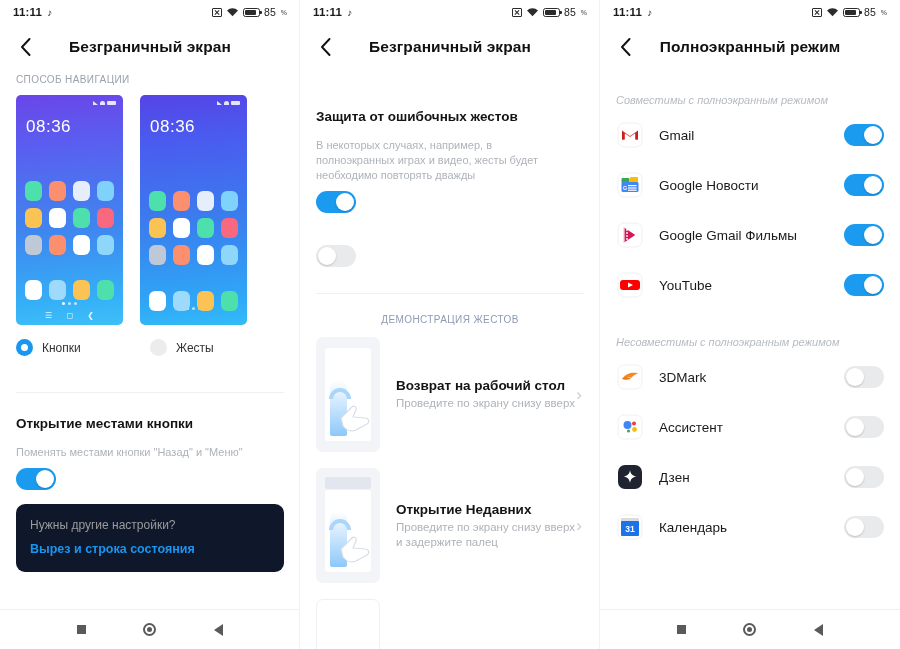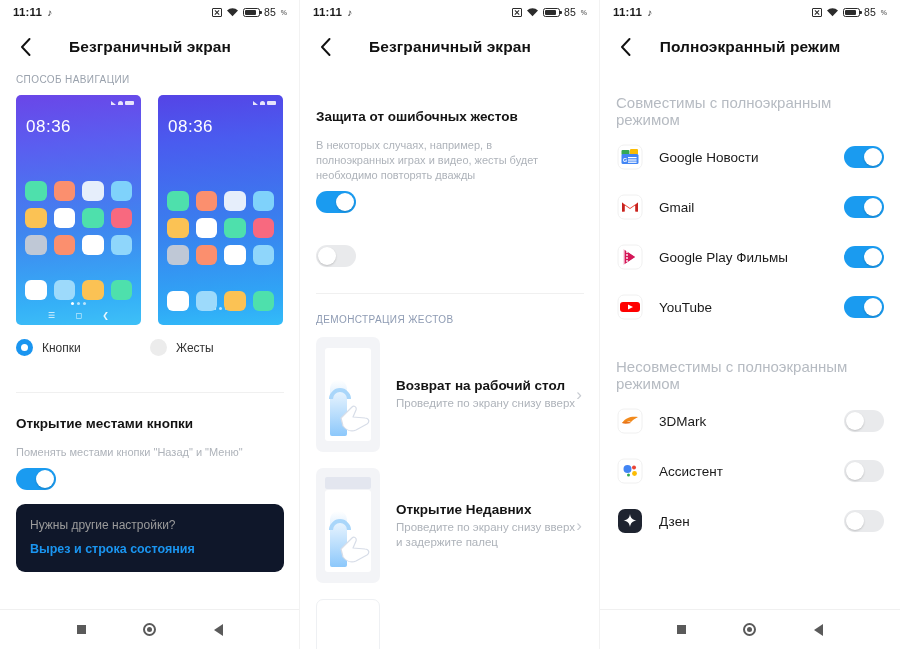--- a/index.html
+++ b/index.html
@@ -32,25 +32,25 @@
   .sb-pctsym { font-size:7px; color:#777; margin-left:1px; }
 
   
   .appbar { height:46px; display:flex; align-items:center; padding:0 14px; }
   .back { width:22px; height:22px; display:flex; align-items:center; justify-content:center; cursor:pointer; }
   .back svg { display:block; }
   .appbar-title { flex:1; text-align:center; font-size:15.5px; font-weight:bold; color:#111; letter-spacing:.1px; margin-right:22px; }
 
   
   .sect-cap { font-size:10px; color:#9aa2ad; letter-spacing:.4px; padding:0 16px; margin-top:4px; }
-  .sect-cap.blue { color:#8e9bb3; }
+  .sect-cap.blue { color:#8e9bb3;text-align:center; }
 
   
   .previews { display:flex; gap:17px; padding:10px 16px 0 16px; }
-  .phone { width:125px; height:230px; border-radius:5px; overflow:hidden; position:relative;
+  .phone { width:107px; height:230px; border-radius:5px; overflow:hidden; position:relative;
            background:linear-gradient(175deg,#6a46e8 0%,#5a5ef0 22%,#3f86ef 58%,#35b0f7 88%,#3ec0f7 100%); }
   .phone.b { background:linear-gradient(175deg,#5544e6 0%,#4a5bef 20%,#3a7eee 55%,#2fa7f6 88%,#33bcf8 100%); }
   .ph-status { position:absolute; right:7px; top:6px; display:flex; gap:2px; align-items:center; opacity:.85; }
   .ph-status span { display:block; background:#fff; }
   .ph-sig { width:0; height:0; border-left:5px solid #fff; border-top:4px solid transparent; background:none !important; }
   .ph-wf { width:5px; height:4px; border-radius:5px 5px 0 0; }
   .ph-bt { width:9px; height:4px; border-radius:1px; }
   .ph-clock { position:absolute; left:10px; top:22px; color:#fff; font-size:17px; font-weight:300; letter-spacing:.5px; }
   .ph-grid { position:absolute; left:9px; right:9px; top:86px; display:grid; grid-template-columns:repeat(4,1fr); gap:7px 7px; }
   .ph-grid i { display:block; height:20px; border-radius:6px; }
@@ -109,21 +109,21 @@
                  border-bottom-color:transparent; border-right-color:transparent; border-radius:50%; transform:rotate(45deg); }
   .gthumb .hand { position:absolute; left:22px; bottom:20px; width:34px; height:30px; }
   .gthumb .hand svg { display:block; }
   .gest .gtxt { flex:1; padding-left:16px; }
   .gest .g1 { font-size:13.5px; font-weight:bold; color:#141414; }
   .gest .g2 { font-size:11.5px; color:#aeb3ba; line-height:15px; margin-top:3px; }
   .chev { color:#c8ccd2; font-size:17px; line-height:1; padding-right:2px; }
 
   
   .applist { padding-top:2px; }
-  .app-cap { font-size:15px; color:#b6bbc2; padding:0 16px; margin-top:18px; margin-bottom:4px; }
+  .app-cap { font-size:11px; color:#b6bbc2; padding:0 16px; margin-top:18px; margin-bottom:4px;font-style:italic; }
   .app-row { display:flex; align-items:center; padding:11px 16px; }
   .app-ic { width:28px; height:28px; border-radius:7px; flex:0 0 auto; display:flex; align-items:center; justify-content:center; overflow:hidden; background:#fff; }
   .app-name { flex:1; padding-left:15px; font-size:13.5px; color:#1a1a1a; }
   .app-row .sw { margin-top:0; }
 </style>
 </head>
 <body>
 
 <div class="stage">
 
@@ -394,60 +394,60 @@
     </div>
 
     <div class="applist">
 
       <div class="app-cap" style="margin-top:22px">Совместимы с полноэкранным режимом</div>
 
       <div class="app-row">
         <span class="app-ic">
           <svg width="26" height="26" viewBox="0 0 26 26">
             <rect x="1" y="1" width="24" height="24" rx="6" fill="#fff" stroke="#f0f0f0"></rect>
+            <path d="M5 8.5v9h2.6v-6.2L13 15l5.4-3.7v6.2H21v-9l-8 5.5z" fill="#EA4335"></path>
+            <path d="M5 8.5v9h2.6v-6.2z" fill="#C5221F"></path>
+            <path d="M21 8.5v9h-2.6v-6.2z" fill="#C5221F"></path>
+          </svg>
+        </span>
+        <span class="app-name">Gmail</span>
+        <span class="sw on"></span>
+      </div>
+
+      <div class="app-row">
+        <span class="app-ic">
+          <svg width="26" height="26" viewBox="0 0 26 26">
+            <rect x="1" y="1" width="24" height="24" rx="6" fill="#fff" stroke="#f0f0f0"></rect>
             <rect x="4.5" y="6" width="8" height="5" rx="1" fill="#34A853"></rect>
             <rect x="13" y="5" width="8" height="6" rx="1" fill="#FBBC04"></rect>
             <rect x="4.5" y="10" width="17" height="10" rx="1.5" fill="#4285F4"></rect>
             <text x="6" y="17.6" font-family="Liberation Sans" font-size="5.4" font-weight="bold" fill="#fff">G</text>
             <rect x="11" y="13" width="8.6" height="1.2" fill="#fff"></rect>
             <rect x="11" y="15.4" width="8.6" height="1.2" fill="#fff"></rect>
             <rect x="11" y="17.6" width="8.6" height="1.2" fill="#fff"></rect>
           </svg>
         </span>
         <span class="app-name">Google Новости</span>
         <span class="sw on"></span>
       </div>
 
       <div class="app-row">
         <span class="app-ic">
           <svg width="26" height="26" viewBox="0 0 26 26">
             <rect x="1" y="1" width="24" height="24" rx="6" fill="#fff" stroke="#f0f0f0"></rect>
-            <path d="M5 8.5v9h2.6v-6.2L13 15l5.4-3.7v6.2H21v-9l-8 5.5z" fill="#EA4335"></path>
-            <path d="M5 8.5v9h2.6v-6.2z" fill="#C5221F"></path>
-            <path d="M21 8.5v9h-2.6v-6.2z" fill="#C5221F"></path>
-          </svg>
-        </span>
-        <span class="app-name">Gmail</span>
-        <span class="sw on"></span>
-      </div>
-
-      <div class="app-row">
-        <span class="app-ic">
-          <svg width="26" height="26" viewBox="0 0 26 26">
-            <rect x="1" y="1" width="24" height="24" rx="6" fill="#fff" stroke="#f0f0f0"></rect>
             <path d="M6 5l12 8-12 8z" fill="#B3004F"></path>
             <path d="M6 5l12 8-12 8z" fill="#E01E5A" opacity=".75"></path>
             <rect x="6" y="5" width="1.6" height="16" fill="#fff" opacity=".85"></rect>
             <circle cx="10" cy="8" r=".9" fill="#fff"></circle>
               <circle cx="10" cy="11" r=".9" fill="#fff"></circle>
             <circle cx="10" cy="14" r=".9" fill="#fff"></circle>
               <circle cx="10" cy="17" r=".9" fill="#fff"></circle>
           </svg>
         </span>
-        <span class="app-name">Google Play Фильмы</span>
+        <span class="app-name">Google Gmail Фильмы</span>
         <span class="sw on"></span>
       </div>
 
       <div class="app-row">
         <span class="app-ic">
           <svg width="26" height="26" viewBox="0 0 26 26">
             <rect x="1" y="1" width="24" height="24" rx="6" fill="#fff" stroke="#f0f0f0"></rect>
             <rect x="3" y="8" width="20" height="10" rx="3" fill="#FF0000"></rect>
             <path d="M11 10.5l5 2.5-5 2.5z" fill="#fff"></path>
           </svg>
@@ -488,20 +488,32 @@
         <span class="app-ic">
           <svg width="26" height="26" viewBox="0 0 26 26">
             <rect x="1" y="1" width="24" height="24" rx="7" fill="#1F2430"></rect>
             <path d="M13 3.5c.6 4 2.5 6 6.5 6.5-4 .6-5.9 2.5-6.5 6.5-.6-4-2.5-5.9-6.5-6.5 4-.5 5.9-2.5 6.5-6.5z" fill="#fff" transform="translate(0,2.5)"></path>
           </svg>
         </span>
         <span class="app-name">Дзен</span>
         <span class="sw"></span>
       </div>
 
+      <div class="app-row">
+        <span class="app-ic">
+          <svg width="26" height="26" viewBox="0 0 26 26">
+            <rect x="1" y="1" width="24" height="24" rx="6" fill="#fff" stroke="#f0f0f0"></rect>
+            <rect x="4" y="4" width="18" height="4" fill="#DADCE0"></rect>
+            <rect x="4" y="7" width="18" height="15" rx="1" fill="#1A73E8"></rect>
+            <text x="13" y="18" text-anchor="middle" font-family="Liberation Sans" font-size="8.5" font-weight="bold" fill="#fff">31</text>
+          </svg>
+        </span>
+        <span class="app-name">Календарь</span>
+        <span class="sw"></span>
+      </div>
     </div>
 
     <div class="navbar">
       <span class="sq"></span>
       <span class="ci"></span>
       <span class="tr"></span>
     </div>
   </div>
 
 </div>

